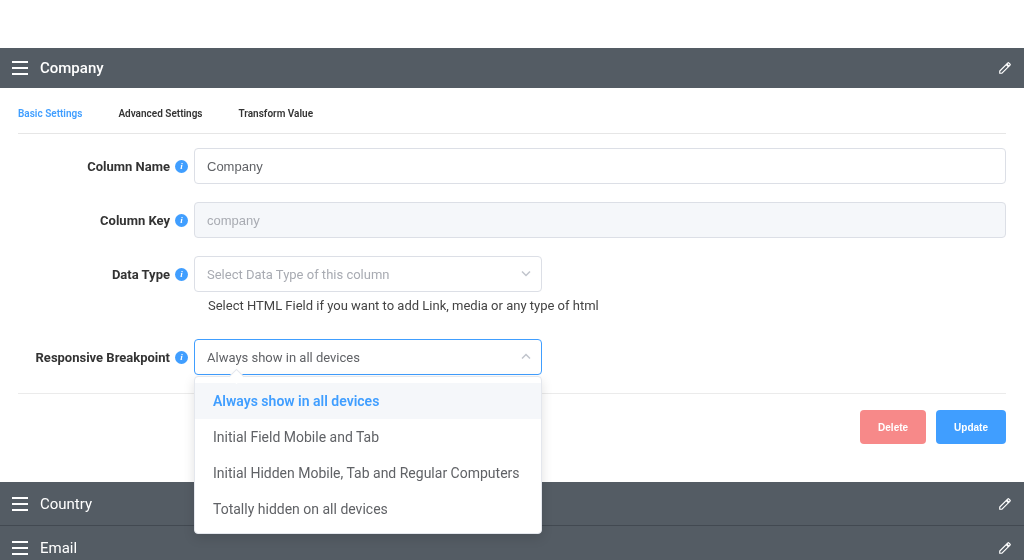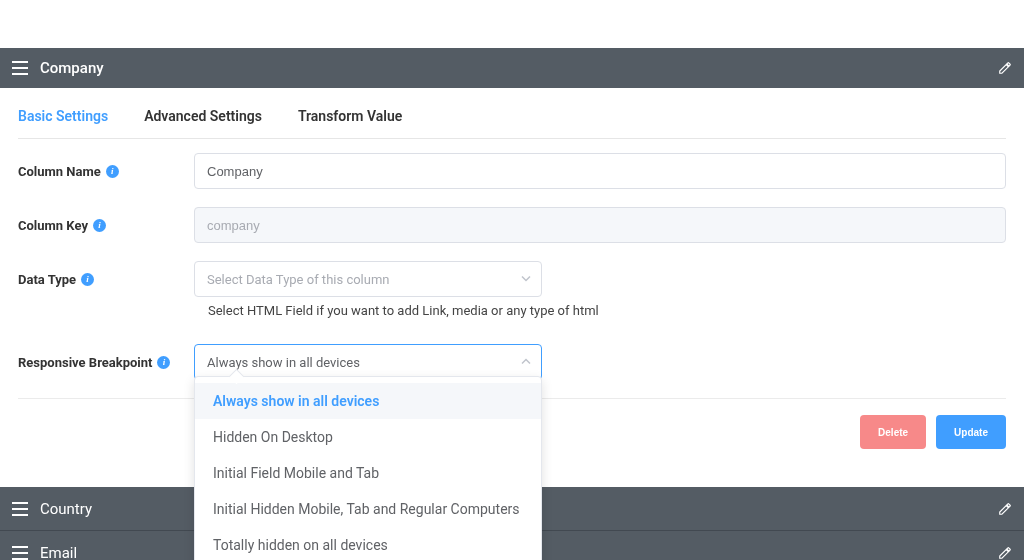--- a/index.html
+++ b/index.html
@@ -42,21 +42,21 @@
   .content {
     background: #fff;
     padding: 0 18px 20px 18px;
   }
 
   .tabs {
     display: flex;
     gap: 36px;
     border-bottom: 1px solid #e6e6e6;
     padding: 20px 0 14px 0;
-    font-size: 14px;
+    font-size: 10px;
     font-weight: 600;
   }
   .tab { cursor: pointer; color: #333; }
   .tab.active { color: #409eff; }
 
   .form {
     padding-top: 14px;
   }
   .form-row {
     display: flex;
@@ -64,21 +64,21 @@
     margin-bottom: 18px;
   }
   .form-label {
     width: 176px;
     text-align: right;
     font-weight: 700;
     font-size: 13px;
     color: #333;
     padding-right: 6px;
     display: flex;
-    justify-content: flex-start;
+    justify-content: flex-end;
     align-items: center;
     gap: 5px;
   }
   .info-icon {
     display: inline-flex;
     width: 13px; height: 13px;
     border-radius: 50%;
     background: #409eff;
     color: #fff;
     font-size: 9px;
@@ -352,19 +352,18 @@
         <svg width="14" height="14" viewBox="0 0 24 24" fill="none" stroke="#fff" stroke-width="2">
             <path d="M3 17.25V21h3.75L17.81 9.94l-3.75-3.75L3 17.25zM20.71 7.04a1 1 0 0 0 0-1.41l-2.34-2.34a1 1 0 0 0-1.41 0l-1.83 1.83 3.75 3.75 1.83-1.83z"></path>
           </svg>
       </span>
     </div>
 
   </div>
 
   <div class="dropdown">
     <div class="dropdown-item selected">Always show in all devices</div>
-    <div class="dropdown-item">Hidden On Desktop</div>
     <div class="dropdown-item">Initial Field Mobile and Tab</div>
     <div class="dropdown-item">Initial Hidden Mobile, Tab and Regular Computers</div>
     <div class="dropdown-item">Totally hidden on all devices</div>
   </div>
 
 </div>
 
 </body></html>

